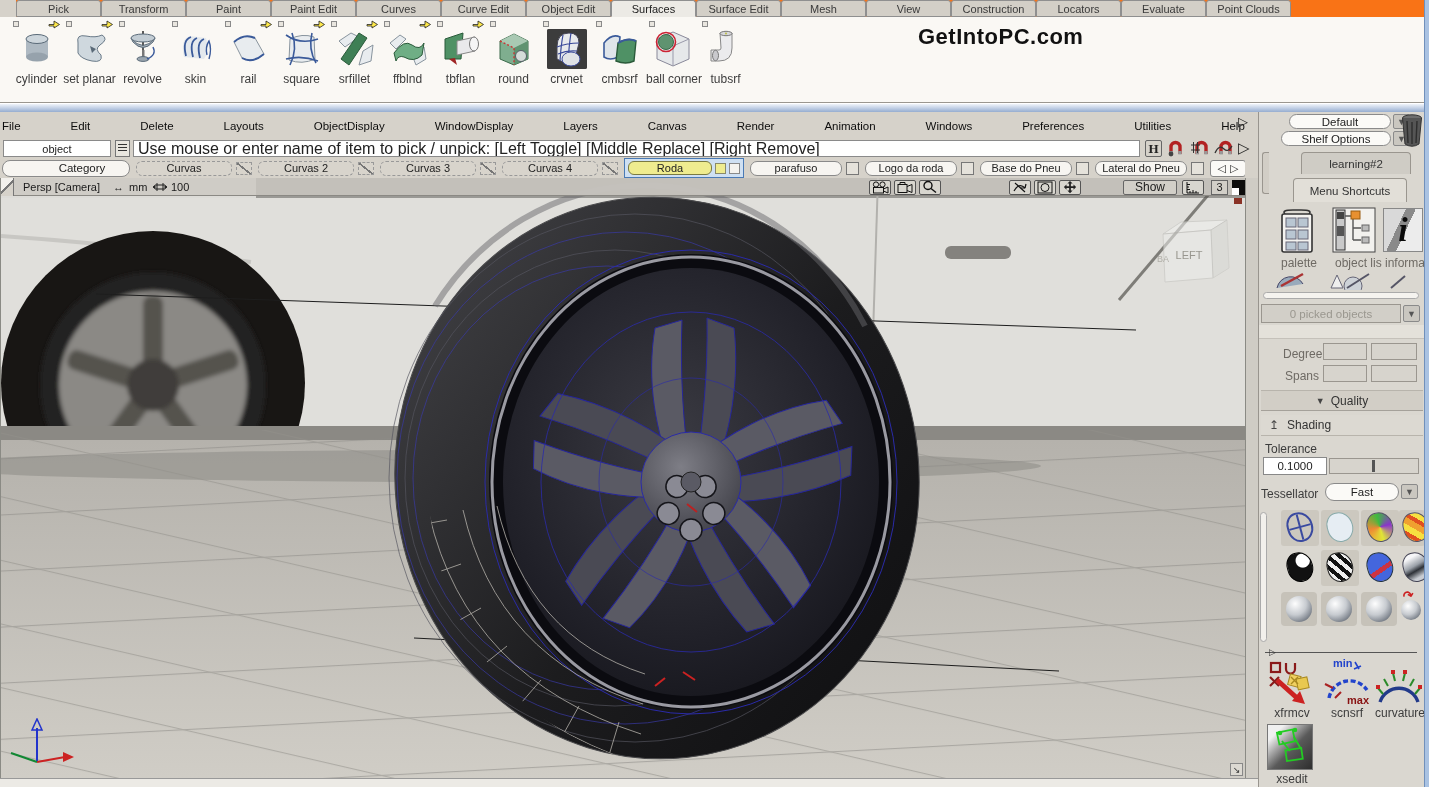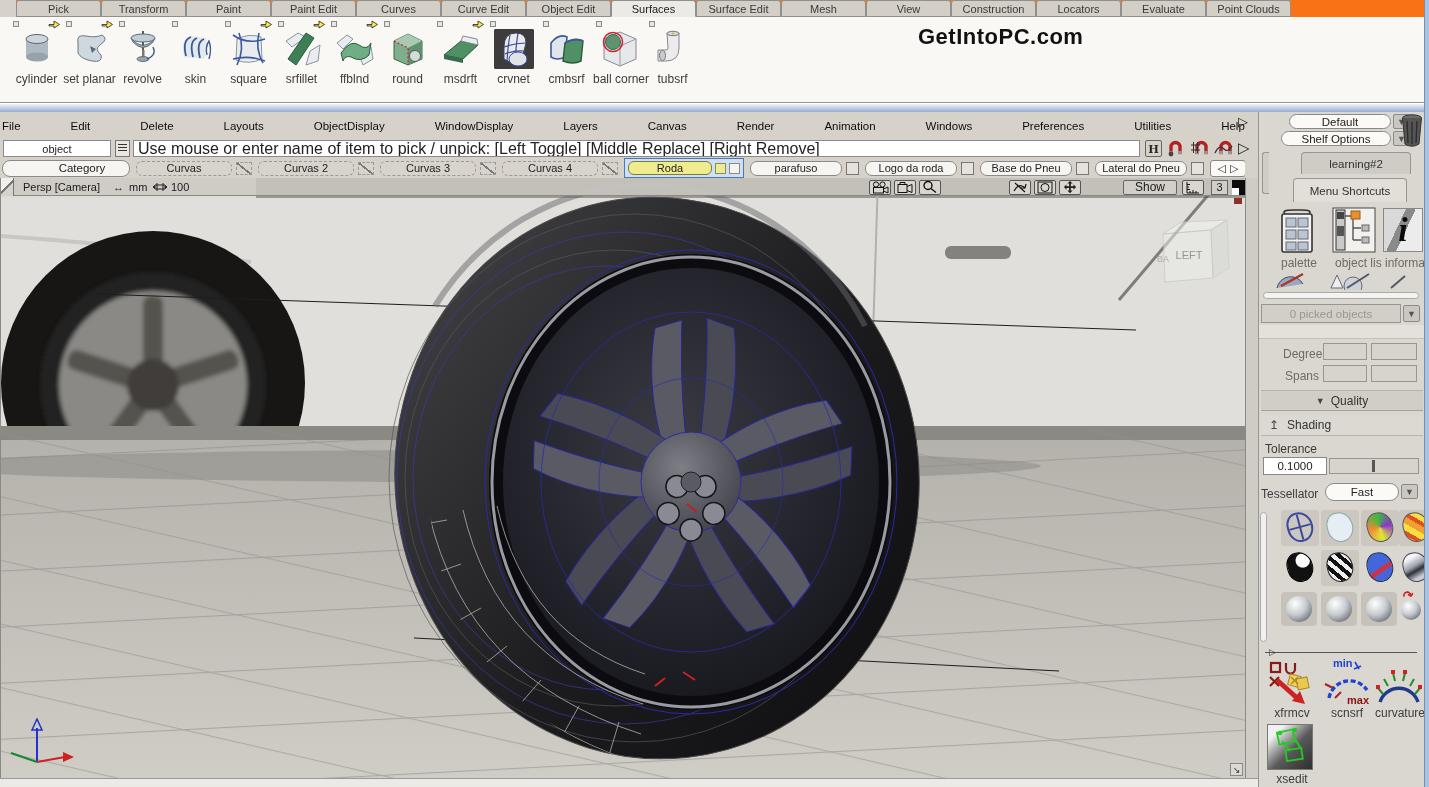--- a/index.html
+++ b/index.html
@@ -170,20 +170,32 @@
       <svg class="ticon" viewBox="0 0 40 40">
           <path d="M8 28 Q4 10 14 7 L30 9 Q34 22 28 30 Z" fill="#e4e9ed"></path>
           <path d="M10 27 Q6 11 15 8" fill="none" stroke="#3a5a9a" stroke-width="1.8"></path>
           <path d="M17 28 Q13 12 21 9" fill="none" stroke="#3a5a9a" stroke-width="1.8"></path>
           <path d="M24 29 Q20 13 28 10" fill="none" stroke="#3a5a9a" stroke-width="1.8"></path>
           <path d="M31 26 Q29 18 33 12 Q36 20 33 30" fill="none" stroke="#3a5a9a" stroke-width="1.4"></path>
         </svg>
       <div class="tlabel">skin</div>
     </div>
 
+    <div class="tool">
+      <span class="tchk"></span>
+      <svg class="tarrow" viewBox="0 0 13 11">
+          <path d="M1 5.5 h5 V2 l5.5 3.5 -5.5 3.5 V7 H1 Z" fill="#ffe94a" stroke="#222" stroke-width="0.8"></path>
+        </svg>
+      <svg class="ticon" viewBox="0 0 40 40">
+          <path d="M5 13 Q15 4 26 9 L35 25 Q25 35 13 29 Z" fill="#e8ecef" stroke="#88949e"></path>
+          <path d="M5 13 Q15 4 26 9" fill="none" stroke="#3a5a9a" stroke-width="2"></path>
+          <path d="M13 29 Q23 35 35 25" fill="none" stroke="#3a5a9a" stroke-width="2"></path>
+        </svg>
+      <div class="tlabel">rail</div>
+    </div>
 
     <div class="tool">
       <span class="tchk"></span>
       <svg class="tarrow" viewBox="0 0 13 11">
           <path d="M1 5.5 h5 V2 l5.5 3.5 -5.5 3.5 V7 H1 Z" fill="#ffe94a" stroke="#222" stroke-width="0.8"></path>
         </svg>
       <svg class="ticon" viewBox="0 0 40 40">
           <path d="M8 10 Q20 4 32 8 L33 30 Q20 36 7 31 Z" fill="#e8ecef" stroke="#88949e"></path>
           <path d="M4 6 Q18 16 36 10" fill="none" stroke="#3a5a9a" stroke-width="1.6"></path>
           <path d="M10 4 Q16 20 8 36" fill="none" stroke="#3a5a9a" stroke-width="1.6"></path>
@@ -212,45 +224,46 @@
           <path d="M1 5.5 h5 V2 l5.5 3.5 -5.5 3.5 V7 H1 Z" fill="#ffe94a" stroke="#222" stroke-width="0.8"></path>
         </svg>
       <svg class="ticon" viewBox="0 0 40 40">
           <path d="M2 14 L12 6 L18 10 L8 20 Z" fill="#e8ecef" stroke="#88949e"></path>
           <path d="M24 26 L36 18 L38 30 L28 36 Z" fill="#e8ecef" stroke="#88949e"></path>
           <path d="M6 24 Q16 10 24 16 Q32 22 36 14 L34 26 Q26 34 16 28 Q10 26 8 32 Z" fill="#6fae85" stroke="#2a5a3a"></path>
         </svg>
       <div class="tlabel">ffblnd</div>
     </div>
 
+    <div class="tool">
+      <span class="tchk"></span>
+      <svg class="tarrow" viewBox="0 0 13 11">
+          <path d="M1 5.5 h5 V2 l5.5 3.5 -5.5 3.5 V7 H1 Z" fill="#ffe94a" stroke="#222" stroke-width="0.8"></path>
+        </svg>
+      <svg class="ticon" viewBox="0 0 40 40">
+          <path d="M4 10 L22 4 L20 30 L4 30 Z" fill="#4f9165" stroke="#2a5a3a"></path>
+          <path d="M16 12 L34 8 L34 22 L16 26 Z" fill="#e9e9eb" stroke="#888"></path>
+          <ellipse cx="33" cy="15" rx="4.5" ry="7" fill="#f5f5f5" stroke="#777"></ellipse>
+          <path d="M8 30 l8 6 -2 -7 Z" fill="#a02525"></path>
+        </svg>
+      <div class="tlabel">tbflan</div>
+    </div>
 
     <div class="tool">
       <span class="tchk"></span>
       <svg class="ticon" viewBox="0 0 40 40">
           <path d="M6 12 L20 5 L34 12 L34 30 L20 36 L6 30 Z" fill="#7fae8f" stroke="#3a6a4a"></path>
           <path d="M6 12 L20 5 L34 12 L20 19 Z" fill="#a9c9b3"></path>
           <path d="M20 19 L34 12 L34 30 L20 36 Z" fill="#5f9370"></path>
           <path d="M6 12 L20 19 L20 36" fill="none" stroke="#cc3333" stroke-width="1.4" stroke-dasharray="2 2"></path>
           <circle cx="27" cy="27" r="5.5" fill="#e9e9eb" opacity="0.85" stroke="#556"></circle>
         </svg>
       <div class="tlabel">round</div>
     </div>
 
-    <div class="tool">
-      <span class="tchk"></span>
-      <svg class="tarrow" viewBox="0 0 13 11">
-          <path d="M1 5.5 h5 V2 l5.5 3.5 -5.5 3.5 V7 H1 Z" fill="#ffe94a" stroke="#222" stroke-width="0.8"></path>
-        </svg>
-      <svg class="ticon" viewBox="0 0 40 40">
-          <path d="M3 26 L20 12 L37 16 L22 30 Z" fill="#4f9165" stroke="#2a5a3a"></path>
-          <path d="M20 12 L37 16 L36 10 L22 7 Z" fill="#e9eef0" stroke="#888"></path>
-          <path d="M3 26 L22 30 L22 34 L3 30 Z" fill="#3a6a4a"></path>
-        </svg>
-      <div class="tlabel">msdrft</div>
-    </div>
 
     <div class="tool active">
       <span class="tchk"></span>
       <svg class="ticon" viewBox="0 0 40 40">
           <rect x="0" y="0" width="40" height="40" fill="#3c3c3c"></rect>
           <path d="M10 18 Q10 4 22 4 Q32 4 32 14 L28 30 Q18 36 10 30 Z" fill="#e8eaec" stroke="#445"></path>
           <path d="M10 18 Q20 14 32 14 M11 25 Q20 21 30 22 M16 6 Q14 16 13 32 M24 4 Q22 16 21 34" fill="none" stroke="#3a4a9a" stroke-width="1.2"></path>
           <ellipse cx="24" cy="30" rx="9" ry="7" fill="#dfe2e6" stroke="#3a4a9a"></ellipse>
         </svg>
       <div class="tlabel">crvnet</div>

